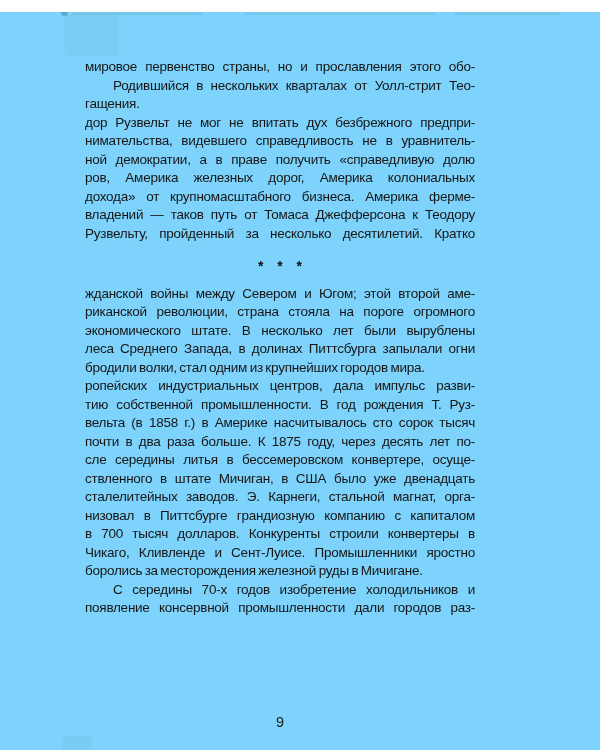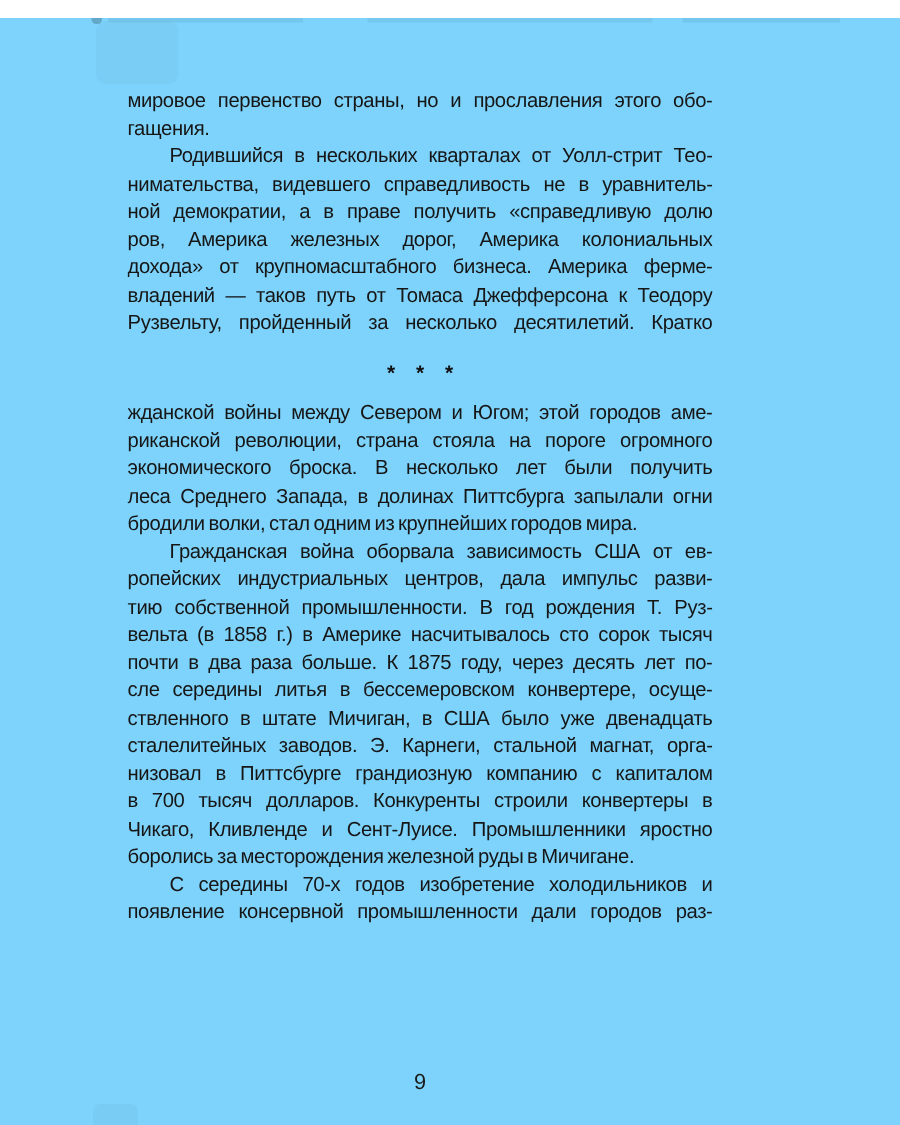--- a/index.html
+++ b/index.html
@@ -76,35 +76,35 @@
 <div class="page">
   <div class="artifact a-corner-dot"></div>
   <div class="artifact a-top-strip-1"></div>
   <div class="artifact a-top-strip-2"></div>
   <div class="artifact a-top-strip-3"></div>
   <div class="artifact a-blob-topleft"></div>
   <div class="artifact a-blob-bottom"></div>
 
   <div class="text-block">
       <div class="line">мировое первенство страны, но и прославления этого обо-</div>
+      <div class="line indent">Родившийся в нескольких кварталах от Уолл-стрит Тео-</div>
       <div class="line last">гащения.</div>
-      <div class="line indent">Родившийся в нескольких кварталах от Уолл-стрит Тео-</div>
+      <div class="line">дор Рузвельт не мог не впитать дух безбрежного предпри-</div>
       <div class="line">нимательства, видевшего справедливость не в уравнитель-</div>
       <div class="line">ной демократии, а в праве получить «справедливую долю</div>
       <div class="line">ров, Америка железных дорог, Америка колониальных</div>
       <div class="line">дохода» от крупномасштабного бизнеса. Америка ферме-</div>
       <div class="line">владений — таков путь от Томаса Джефферсона к Теодору</div>
       <div class="line">Рузвельту, пройденный за несколько десятилетий. Кратко</div>
       <div class="separator">* * *</div>
-      <div class="line">жданской войны между Севером и Югом; этой городов аме-</div>
+      <div class="line">жданской войны между Севером и Югом; этой второй аме-</div>
       <div class="line">риканской революции, страна стояла на пороге огромного</div>
-      <div class="line">экономического броска. В несколько лет были получить</div>
+      <div class="line">экономического штате. В несколько лет были вырублены</div>
       <div class="line">леса Среднего Запада, в долинах Питтсбурга запылали огни</div>
       <div class="line last">бродили волки, стал одним из крупнейших городов мира.</div>
-      <div class="line indent">Гражданская война оборвала зависимость США от ев-</div>
       <div class="line">ропейских индустриальных центров, дала импульс разви-</div>
       <div class="line">тию собственной промышленности. В год рождения Т. Руз-</div>
       <div class="line">вельта (в 1858 г.) в Америке насчитывалось сто сорок тысяч</div>
       <div class="line">почти в два раза больше. К 1875 году, через десять лет по-</div>
       <div class="line">сле середины литья в бессемеровском конвертере, осуще-</div>
       <div class="line">ствленного в штате Мичиган, в США было уже двенадцать</div>
       <div class="line">сталелитейных заводов. Э. Карнеги, стальной магнат, орга-</div>
       <div class="line">низовал в Питтсбурге грандиозную компанию с капиталом</div>
       <div class="line">в 700 тысяч долларов. Конкуренты строили конвертеры в</div>
       <div class="line">Чикаго, Кливленде и Сент-Луисе. Промышленники яростно</div>

